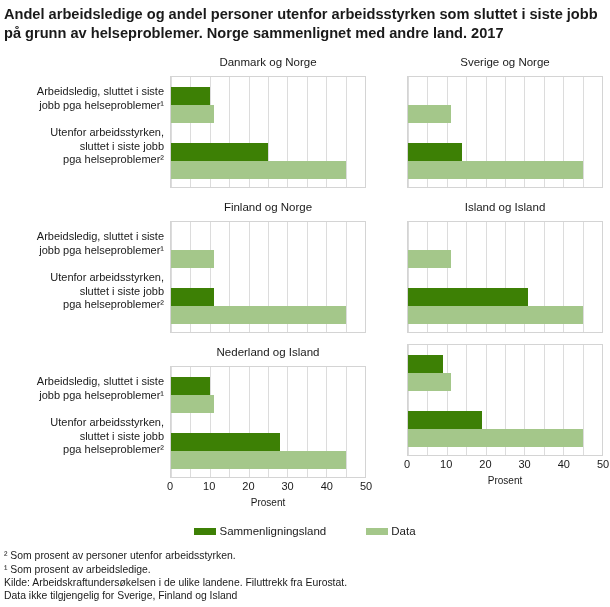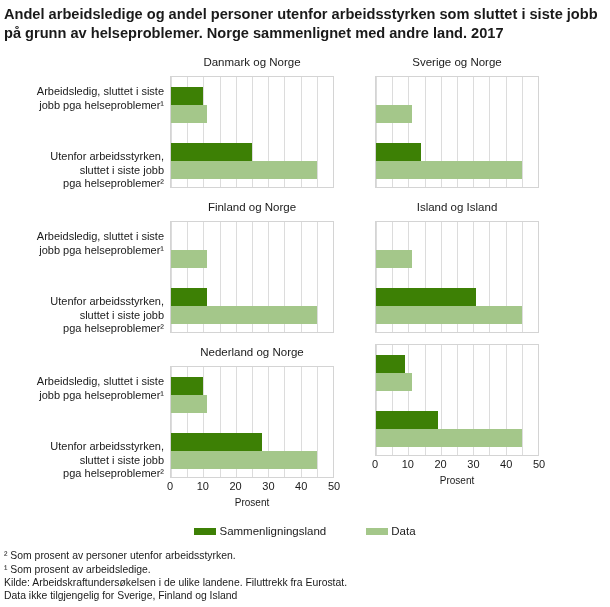--- a/index.html
+++ b/index.html
@@ -20,23 +20,23 @@
   .panel-row { display:flex; margin-top:11px; }
   .panel-row.first { margin-top:0; }
 
   .labels-col { width:170px; flex:none; position:relative; }
   .cat-label {
     position:absolute; right:6px; width:162px;
     text-align:right; font-size:11px; line-height:13.5px;
     transform:translateY(-50%); color:#1a1a1a;
   }
   .cat-label.cat-0 { top:44px; }
-  .cat-label.cat-1 { top:116px; }
-
-  .panel { width:164px; flex:none; }
+  .cat-label.cat-1 { top:92px; }
+
+  .panel { width:196px; flex:none; }
   .col-gap { width:41px; flex:none; }
 
   .panel-title { text-align:center; font-size:11.5px; height:22px; line-height:16px; }
 
   .plot {
     position:relative; height:112px; box-sizing:border-box;
     border:1px solid #d4d4d4;
     background-image:repeating-linear-gradient(to right,
       #dcdcdc 0, #dcdcdc 1px, transparent 1px, transparent 10%);
   }
@@ -136,21 +136,21 @@
             </div>
           </div>
         </div>
       </div>
       <div class="panel-row">
         <div class="labels-col">
           <div class="cat-label cat-0">Arbeidsledig, sluttet i siste<br>jobb pga helseproblemer¹</div>
           <div class="cat-label cat-1">Utenfor arbeidsstyrken,<br>sluttet i siste jobb<br>pga helseproblemer²</div>
         </div>
         <div class="panel">
-          <div class="panel-title">Nederland og Norge</div>
+          <div class="panel-title">Nederland og Island</div>
           <div class="plot">
             <div class="bar-group g0">
               <div class="bar" style="background: rgb(61, 128, 5); width: 20%;"></div>
               <div class="bar" style="background: rgb(164, 199, 138); width: 22%;"></div>
             </div>
             <div class="bar-group g1">
               <div class="bar" style="background: rgb(61, 128, 5); width: 56%;"></div>
               <div class="bar" style="background: rgb(164, 199, 138); width: 90%;"></div>
             </div>
           </div>

